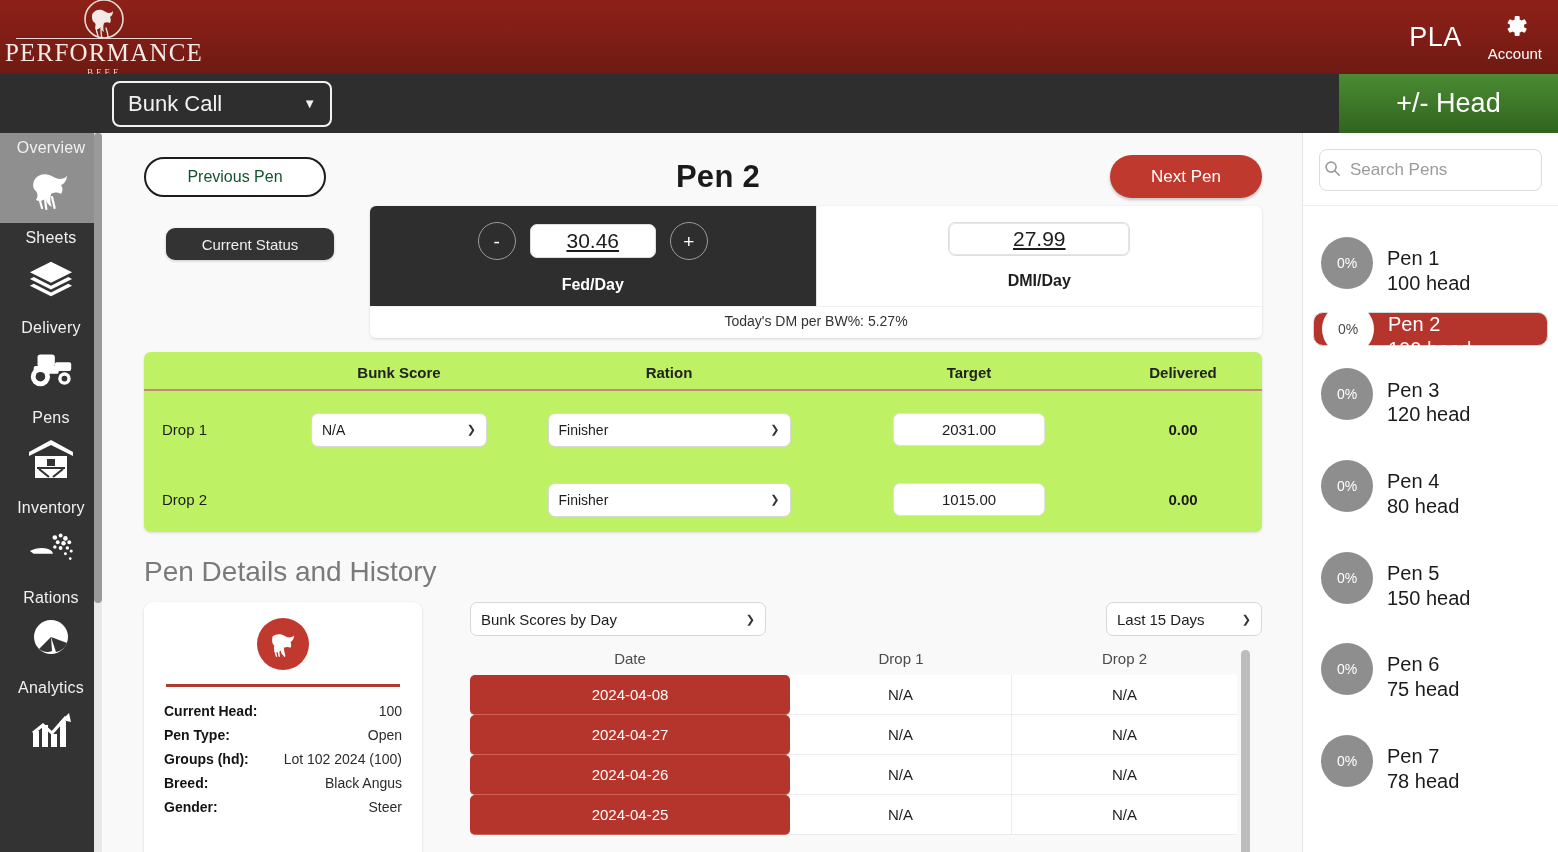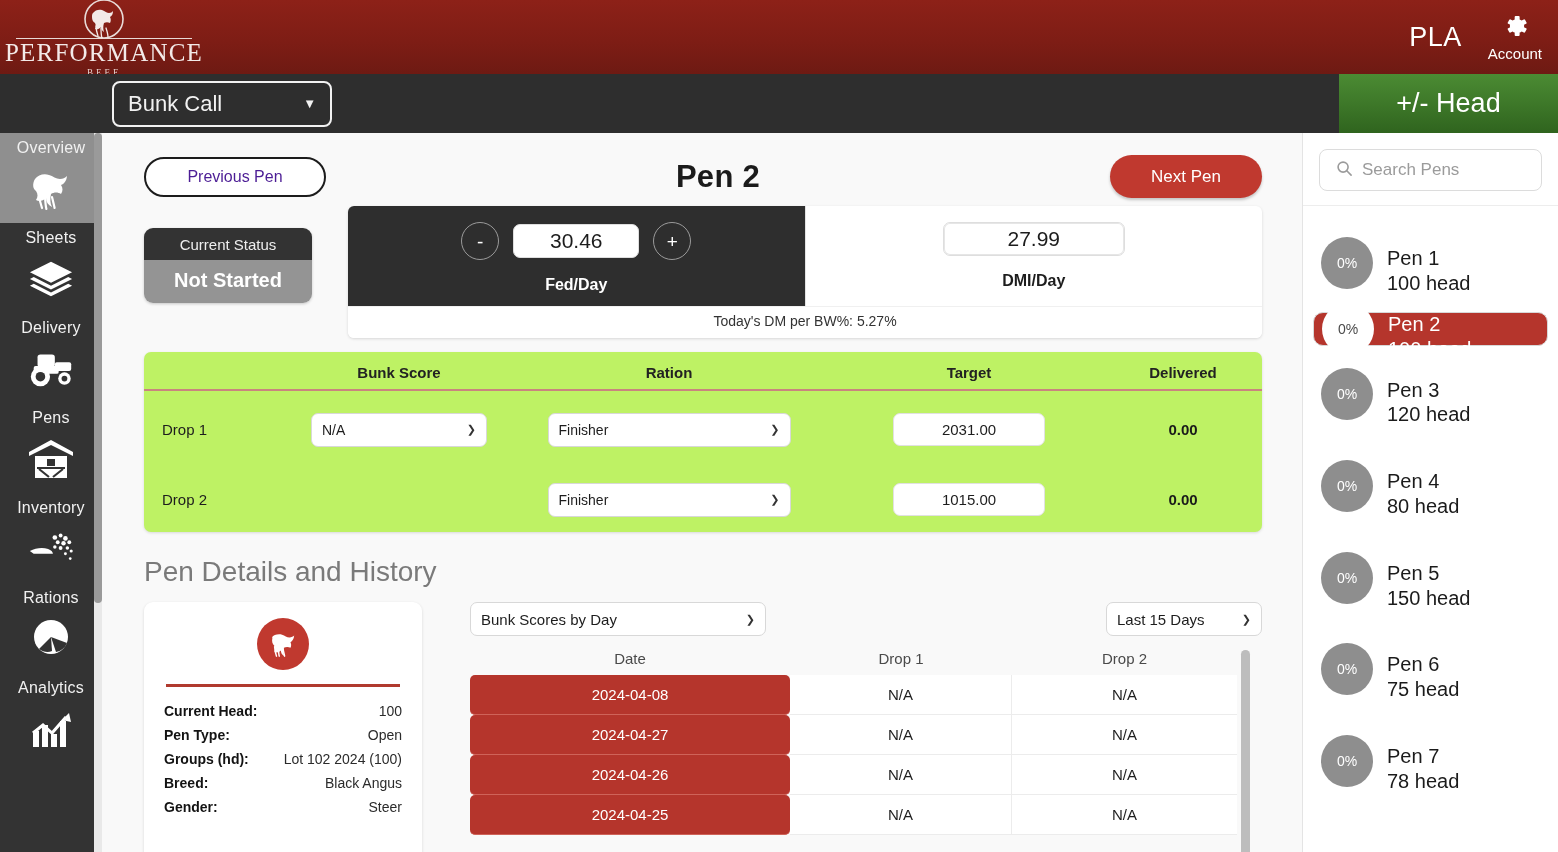--- a/index.html
+++ b/index.html
@@ -66,30 +66,30 @@
   .nav-item .nicon { margin-top: 8px; height: 48px; display: flex; align-items: center; justify-content: center; }
   .navscroll { position: absolute; right: 0; top: 0; width: 8px; height: 100%; background: #e9e9e9; }
   .navscroll .thumb { position: absolute; top: 0; left: 0; width: 8px; height: 470px; background: #9a9a9a; border-radius: 4px; }
 
   
   .main { flex: 1 1 auto; background: #f9f9f9; position: relative; overflow: hidden; padding: 0 0 0 0; }
 
   .penhead { display: flex; align-items: center; padding: 22px 40px 0 42px; }
   .btn-prevpen {
     background: #fff; border: 2px solid #1c1c1c; border-radius: 22px; height: 40px; width: 182px;
-    font-size: 16px; color: #4c1d95; cursor: pointer; font-family: inherit;
+    font-size: 16px; color: #14532d; cursor: pointer; font-family: inherit;
   }
   .pentitle { flex: 1 1 auto; text-align: center; font-size: 31px; font-weight: bold; color: #1b1b1b; letter-spacing: .3px; }
   .btn-nextpen {
     background: #c0392f; border: none; border-radius: 22px; height: 43px; width: 152px;
     font-size: 17px; color: #fff; cursor: pointer; font-family: inherit;
     box-shadow: 0 2px 3px rgba(0,0,0,.22);
   }
 
-  .statsrow { display: flex; align-items: flex-start; padding: 8px 40px 0 42px; }
+  .statsrow { display: flex; align-items: flex-start; padding: 8px 40px 0 64px; }
 
   .statusbox {
     width: 168px; margin-top: 22px; border-radius: 9px; overflow: hidden;
     box-shadow: 0 1px 3px rgba(0,0,0,.2); flex: 0 0 168px;
   }
   .statusbox .s-top { background: #333; color: #efefef; font-size: 15px; text-align: center; padding: 8px 0 7px; }
   .statusbox .s-bot { background: #949494; color: #fff; font-size: 20px; font-weight: bold; text-align: center; padding: 9px 0 11px; }
 
   .statcard {
     margin-left: 36px; flex: 1 1 auto; background: #fff; border-radius: 6px;
@@ -100,21 +100,21 @@
   .statcol.dark { background: #2e2e2e; color: #fff; }
   .statcol + .statcol { border-left: 1px solid #e3e3e3; }
   .stepper { display: flex; align-items: center; justify-content: center; gap: 14px; }
   .circbtn {
     width: 38px; height: 38px; border-radius: 50%; border: 1.6px solid #9b9b9b;
     background: transparent; color: #fff; font-size: 19px; line-height: 1; cursor: pointer;
     display: flex; align-items: center; justify-content: center; font-family: inherit;
   }
   .valbox {
     background: #fff; border: 1px solid #dedede; border-radius: 7px; height: 34px; width: 126px;
-    display: flex; align-items: center; justify-content: center; font-size: 21px; color: #1c1c1c;
+    display: flex; align-items: center; justify-content: center; font-size: 21px; color: #1c1c1c; text-decoration: underline;
   }
   .valbox.plain { width: 182px; box-shadow: inset 0 0 0 1px #e6e6e6; }
   .statlabel { margin-top: 16px; font-size: 16px; font-weight: bold; }
   .statcol.dark .statlabel { color: #fff; }
   .statcol .statlabel { color: #1d1d1d; }
   .dmbar { text-align: center; font-size: 14px; color: #333; padding: 6px 0 9px; background: #fff; border-top: 1px solid #f0f0f0; }
 
   
   .droptable {
     margin: 14px 40px 0 42px; background: #bef264; border-radius: 7px;
@@ -177,21 +177,21 @@
   .histscroll { position: absolute; right: 12px; top: 48px; bottom: 0; width: 9px; background: #efefef; border-radius: 5px; }
   .histscroll .thumb { position: absolute; top: 0; left: 0; width: 9px; height: 100%; background: #bdbdbd; border-radius: 5px; }
 
   
   .rightpanel {
     width: 256px; flex: 0 0 256px; background: #fff; border-left: 1px solid #e4e4e4;
     overflow: hidden; position: relative;
   }
   .searchbox {
     margin: 16px 16px 0; height: 42px; border: 1px solid #dcdcdc; border-radius: 8px;
-    display: flex; align-items: center; padding: 0 16px; gap: 9px; cursor: text;
+    display: flex; align-items: center; padding: 0 4px; gap: 9px; cursor: text;
   }
   .searchbox .ph { color: #9b9b9b; font-size: 17px; }
   .penlist { margin-top: 14px; border-top: 1px solid #ededed; padding-top: 8px; }
   .penitem {
     display: flex; align-items: center; gap: 14px; margin: 6px 10px; padding: 10px 8px;
     border-radius: 10px; cursor: pointer;
   }
   .penitem.sel { background: #b5352c; }
   .badge {
     width: 52px; height: 52px; border-radius: 50%; background: #8e8e8e; color: #fff;
@@ -356,21 +356,20 @@
 
       <div class="penhead">
         <button class="btn-prevpen">Previous Pen</button>
         <div class="pentitle">Pen 2</div>
         <button class="btn-nextpen">Next Pen</button>
       </div>
 
       <div class="statsrow">
         <div class="statusbox">
           <div class="s-top">Current Status</div>
-          <div class="s-bot">Not Started</div>
         </div>
 
         <div class="statcard">
           <div class="statcols">
             <div class="statcol dark">
               <div class="stepper">
                 <button class="circbtn">-</button>
                 <div class="valbox">30.46</div>
                 <button class="circbtn">+</button>
               </div>

